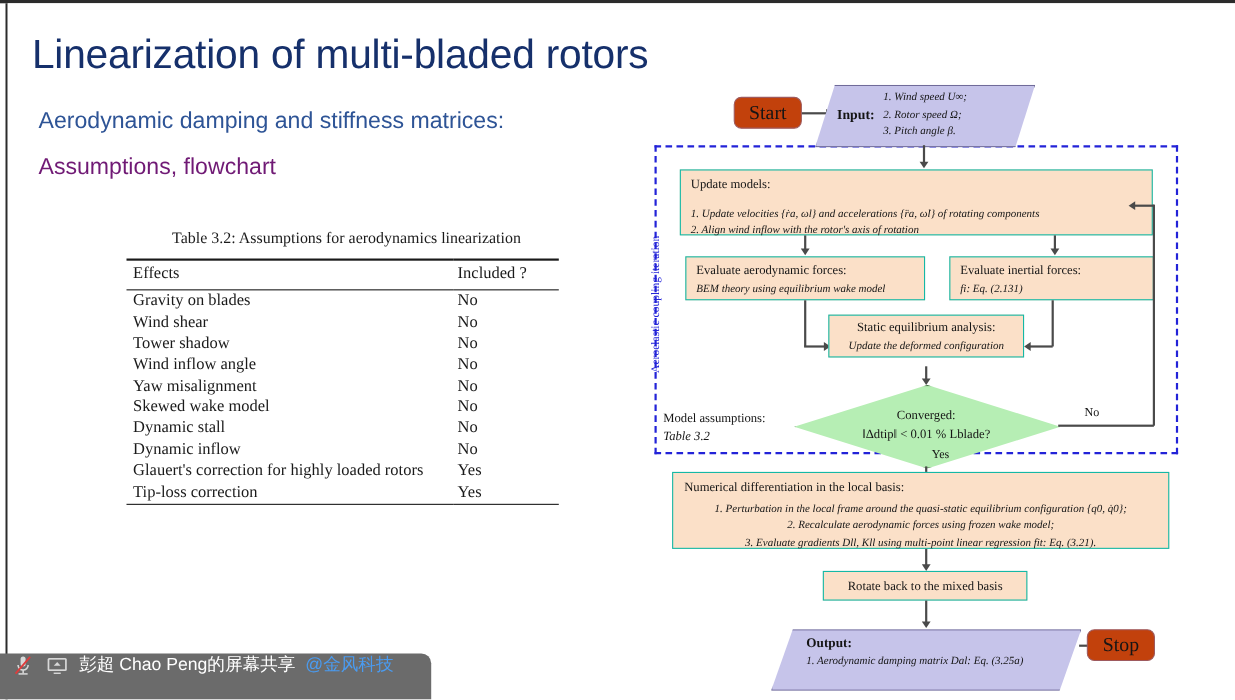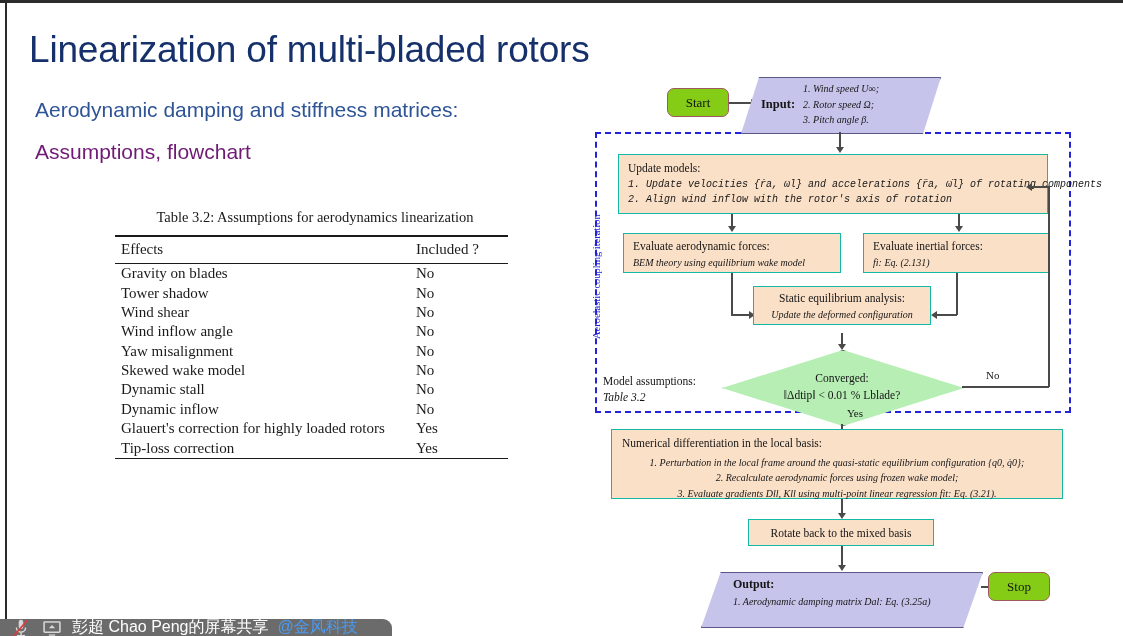--- a/index.html
+++ b/index.html
@@ -50,23 +50,23 @@
   
   #flow{position:absolute;left:576px;top:66px;width:540px;height:560px;
         font-family:"Liberation Serif", serif;color:#151515;}
   .node{position:absolute;box-sizing:border-box;}
   .proc{
     background:#fbe0c8;border:1px solid #14b8a6;
   }
   .proc .hd{font-size:11.5px;line-height:1.35;}
   .proc .it{font-style:italic;font-size:10px;line-height:1.5;}
   .term{
-    background:#84cc16;border:1px solid #9e5a5e;border-radius:7px;
+    background:#c2410c;border:1px solid #9e5a5e;border-radius:7px;
     display:flex;align-items:center;justify-content:center;
-    font-size:13px;
+    font-size:18px;
   }
   .para-inner{position:relative;z-index:2;}
   .diamond-wrap{position:absolute;}
   .diamond-shape{
     position:absolute;left:0;top:0;width:100%;height:100%;
     background:#b6eeb4;border:1px solid #3f6b3f;
     clip-path:polygon(50% 0,100% 50%,50% 100%,0 50%);
   }
   .diamond-txt{
     position:absolute;left:0;top:0;width:100%;height:100%;
@@ -86,23 +86,23 @@
   .ah-right{border-top:4px solid transparent;border-bottom:4px solid transparent;border-left:6px solid #4a4a4a;}
   .ah-left{border-top:4px solid transparent;border-bottom:4px solid transparent;border-right:6px solid #4a4a4a;}
   .edge-lbl{position:absolute;font-size:11px;color:#151515;}
   .ol{margin:0;padding:0;list-style:none;}
   .ol li{font-style:italic;font-size:10px;line-height:1.55;white-space:nowrap;}
   #model-assump{position:absolute;font-size:11.5px;line-height:1.4;}
   #model-assump .i{font-style:italic;}
 
   
   #taskbar{
-    position:absolute;left:0;bottom:0;width:392px;height:17px;
+    position:absolute;left:0;bottom:0;width:392px;height:42px;
     background:#6b6b6b;border-top-right-radius:9px;
-    display:flex;align-items:center;gap:9px;padding-left:10px;
+    display:flex;align-items:flex-start;gap:9px;padding-left:10px;
     box-sizing:border-box;
   }
   #taskbar .tb-text{color:#ffffff;font-size:16px;white-space:nowrap;}
   #taskbar .tb-host{color:#4a9bf0;font-size:16px;white-space:nowrap;}
   .tb-ico{width:22px;height:22px;position:relative;flex:0 0 auto;}
 </style>
 </head>
 <body>
 
 <div id="frame-top"></div>
@@ -122,25 +122,25 @@
           <th>Effects</th>
           <th class="val">Included ?</th>
         </tr>
       </thead>
       <tbody id="table-body">
           <tr class="rule-mid">
             <td>Gravity on blades</td>
             <td class="val">No</td>
           </tr>
           <tr>
+            <td>Wind shear</td>
+            <td class="val">No</td>
+          </tr>
+          <tr>
             <td>Tower shadow</td>
-            <td class="val">No</td>
-          </tr>
-          <tr>
-            <td>Wind shear</td>
             <td class="val">No</td>
           </tr>
           <tr>
             <td>Wind inflow angle</td>
             <td class="val">No</td>
           </tr>
           <tr>
             <td>Yaw misalignment</td>
             <td class="val">No</td>
           </tr>
@@ -189,21 +189,21 @@
           <li>2. Rotor speed Ω;</li>
           <li>3. Pitch angle β.</li>
         </ul>
       </div>
     </div>
     <div class="edge" style="left:256px;top:63px;width:1.6px;height:17px;"></div>
     <div class="ah ah-down" style="left:253px;top:78px;"></div>
 
     <div class="node proc" style="left:35px;top:85px;width:430px;height:60px;padding:6px 9px;">
       <div class="hd">Update models:</div>
-      <ul class="ol" style="margin-top:0;font-family:Liberation Mono, monospace;">
+      <ul class="ol" style="margin-top:10px;">
         <li>1. Update velocities {ṙa, ωl} and accelerations {r̈a, ω̇l} of rotating components</li>
         <li>2. Align wind inflow with the rotor's axis of rotation</li>
       </ul>
     </div>
 
     <div class="edge" style="left:148px;top:145px;width:1.6px;height:14px;"></div>
     <div class="ah ah-down" style="left:145px;top:157px;"></div>
     <div class="edge" style="left:375px;top:145px;width:1.6px;height:14px;"></div>
     <div class="ah ah-down" style="left:372px;top:157px;"></div>
 

